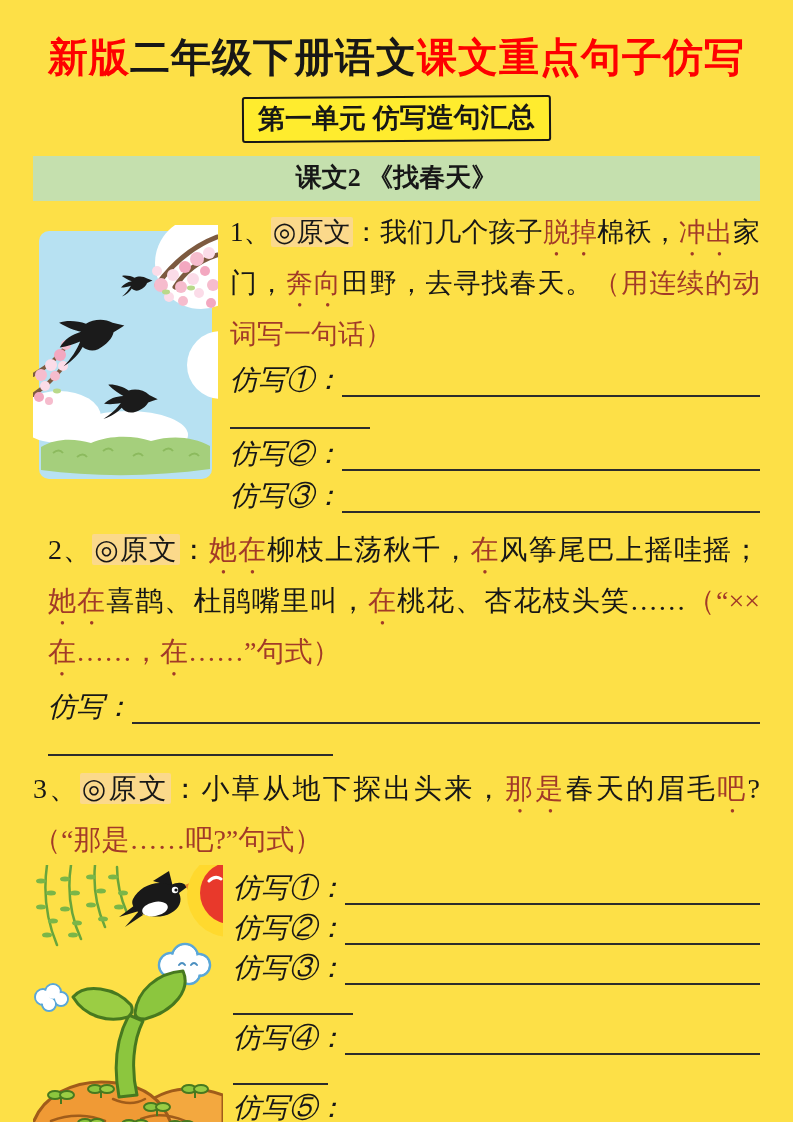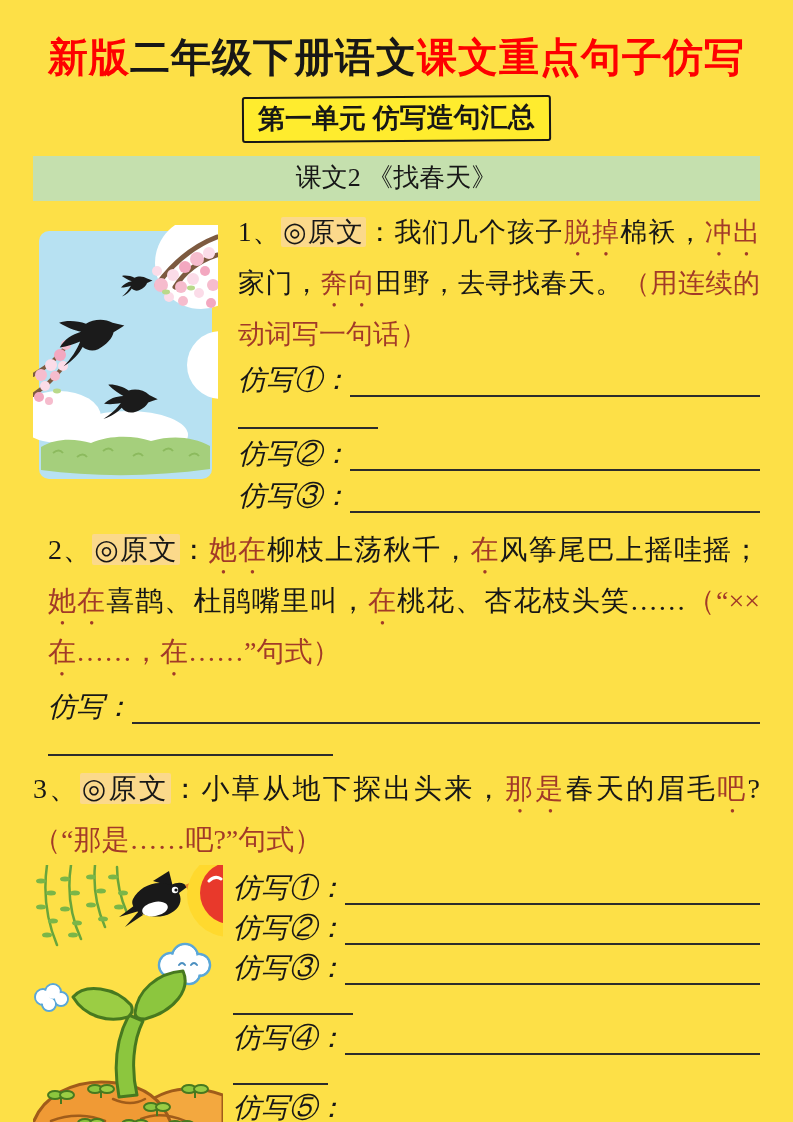--- a/index.html
+++ b/index.html
@@ -15,42 +15,42 @@
     font-weight:bold;font-size:40px;line-height:1.25;letter-spacing:1px;white-space:nowrap;
   }
   .title .red{color:#fe0000;}
   .unit-box{
     margin:14px auto 0;width:max-content;
     background:#ffec2e;border:2.5px solid #161616;border-radius:3px;
     padding:2px 14px 4px;font-size:27px;font-weight:bold;transform:rotate(-.4deg);
   }
   .lesson-banner{
     margin:14px 0 4px;background:#c5e0ae;
-    text-align:center;font-size:26px;font-weight:normal;padding:4px 12px 6px;
+    text-align:center;font-size:26px;font-weight:bold;padding:4px 12px 6px;
   }
   
   .para{font-size:28px;line-height:42px;text-align:justify;margin:0;}
   .para.s1{font-size:27px;}
   .run-b{color:#171717;}
   .run-r{color:#a23a28;}
   .run-rd{
     color:#a23a28;
     -webkit-text-emphasis:filled dot #a23a28;-webkit-text-emphasis-position:under right;
     text-emphasis:filled dot #a23a28;text-emphasis-position:under right;
   }
   .run-hl{background:#fbd98b;padding:0 2px;border-radius:2px;}
   
   .blank-row{display:flex;align-items:flex-end;height:42px;font-size:28px;}
   .blank-label{white-space:nowrap;padding-bottom:1px;line-height:1.1;font-style:italic;}
   .blank-line{flex:1;border-bottom:2.5px solid #2c2c2c;height:34px;}
   .short-line{border-bottom:2.5px solid #2c2c2c;height:20px;margin-top:10px;}
   .w140{width:140px;} .w285{width:285px;} .w120{width:120px;} .w95{width:95px;}
   .short-line.s3{margin-top:8px;}
   
-  .sec1{display:flex;gap:20px;margin-top:10px;}
+  .sec1{display:flex;gap:12px;margin-top:10px;}
   .illus1{flex:none;width:185px;height:260px;margin-top:14px;}
   .s1col{flex:1;min-width:0;}
   .sec2{margin-top:16px;margin-left:15px;}
   .sec3{margin-top:12px;}
   .sec3-row{display:flex;gap:10px;margin-top:4px;}
   .illus3{flex:none;width:190px;height:265px;}
   .s3col{flex:1;min-width:0;}
   .s3col .blank-row{height:40px;}
   
   .footer{

